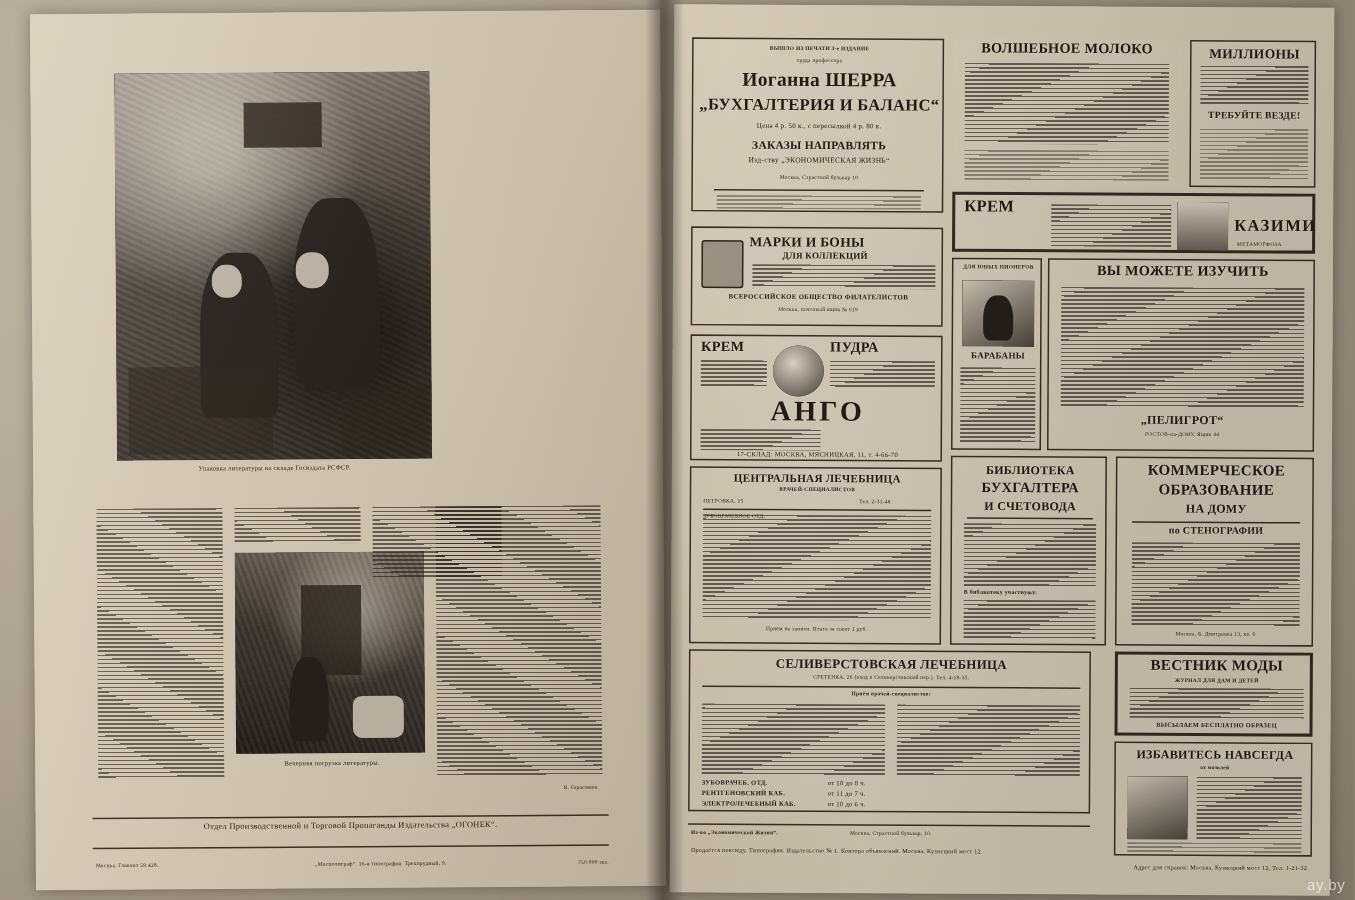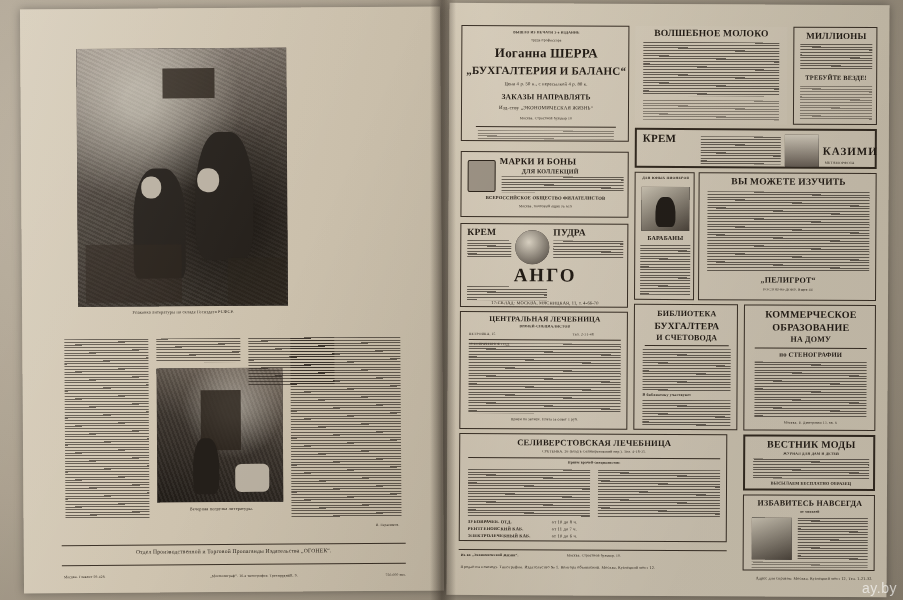--- a/index.html
+++ b/index.html
@@ -71,21 +71,21 @@
       linear-gradient(160deg,#9d9287 0%,#4a423a 45%,#2e2821 100%);
   }
   .figure-dark{
     position:absolute;background:#241f1a;border-radius:40% 40% 20% 20%/50% 50% 25% 25%;
   }
   .figure-light{
     position:absolute;background:#b9b0a1;border-radius:45%;
   }
   .watermark{
     position:absolute;right:6px;bottom:4px;
-    font-size:14px;color:rgba(255,255,255,.62);
+    font-size:10px;color:rgba(255,255,255,.62);
     font-family:"Liberation Sans", sans-serif;letter-spacing:.5px;
   }
   .tiny{font-size:3.6px;line-height:4.2px;color:#2a2219;}
   .mid{font-size:5px;line-height:5.6px;color:#241d16;}
   .center{text-align:center;}
   .ad{position:absolute;box-sizing:border-box;background:rgba(255,255,255,.05);}
   .stamp{
     position:absolute;border:1px solid #2e261d;border-radius:2px;
   }
   .blk{position:absolute;background:#2b231b;}

